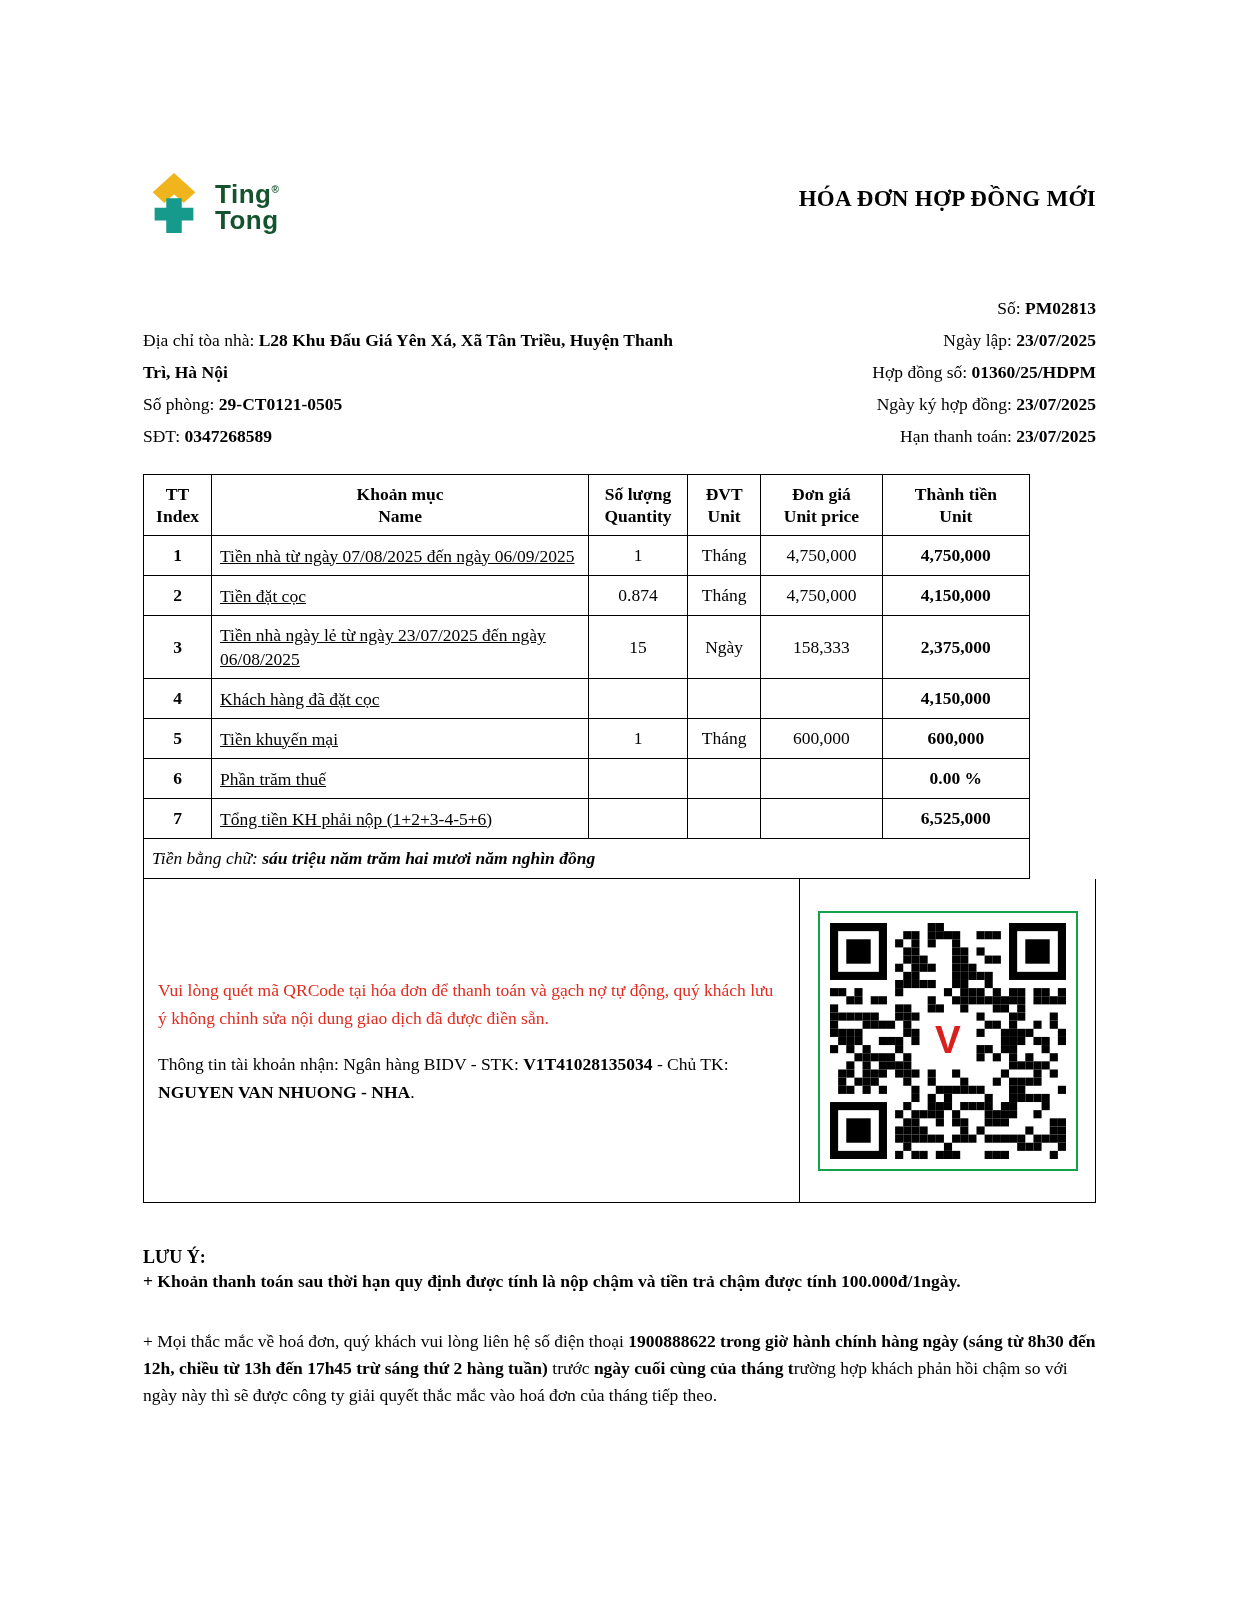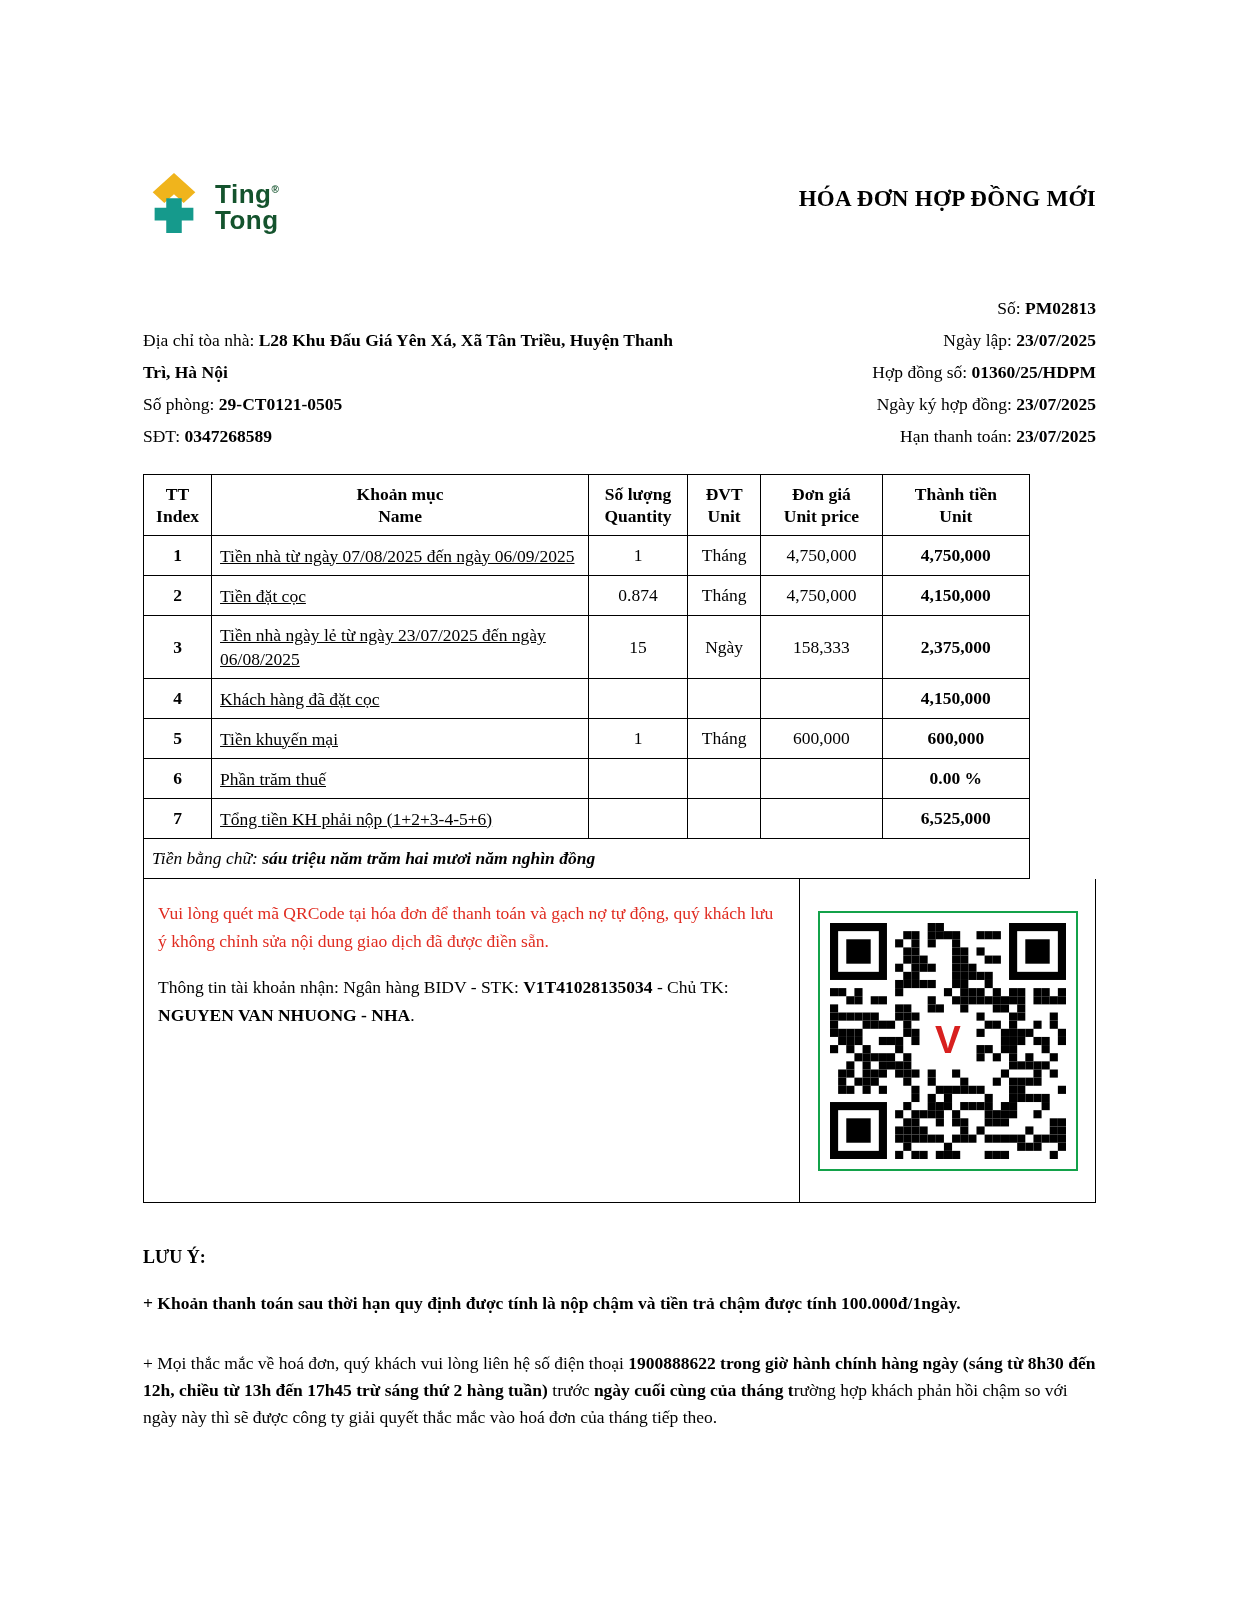--- a/index.html
+++ b/index.html
@@ -87,21 +87,21 @@
     border: 1px solid #000;
     border-top: none;
     display: flex;
     height: 324px;
   }
   .qr-left {
     flex: 1;
     padding: 20px 22px 20px 14px;
     display: flex;
     flex-direction: column;
-    justify-content: flex-start;
+    justify-content: center;
     gap: 18px;
     font-size: 17.5px;
     line-height: 28px;
   }
   .red-note { color: #e02b20; }
   .qr-right {
     width: 296px;
     border-left: 1px solid #000;
     display: flex;
     align-items: center;
@@ -110,21 +110,21 @@
   .qr-frame {
     border: 2px solid #13a24a;
     background: #fff;
     padding: 10px;
     line-height: 0;
   }
 
   
   .notes { margin-top: 44px; font-size: 17.5px; width: 953px; }
   .notes-title { font-weight: bold; font-size: 18px; }
-  .note1 { font-weight: bold; margin-top: 22px; line-height: 27px; }
+  .note1 { font-weight: bold; line-height: 27px; }
   .note2 { margin-top: 33px; line-height: 27px; text-align: left; }
 </style>
 </head>
 <body>
 
 <div class="page">
 
   <div class="header-row">
     <div class="logo">
       <span>

